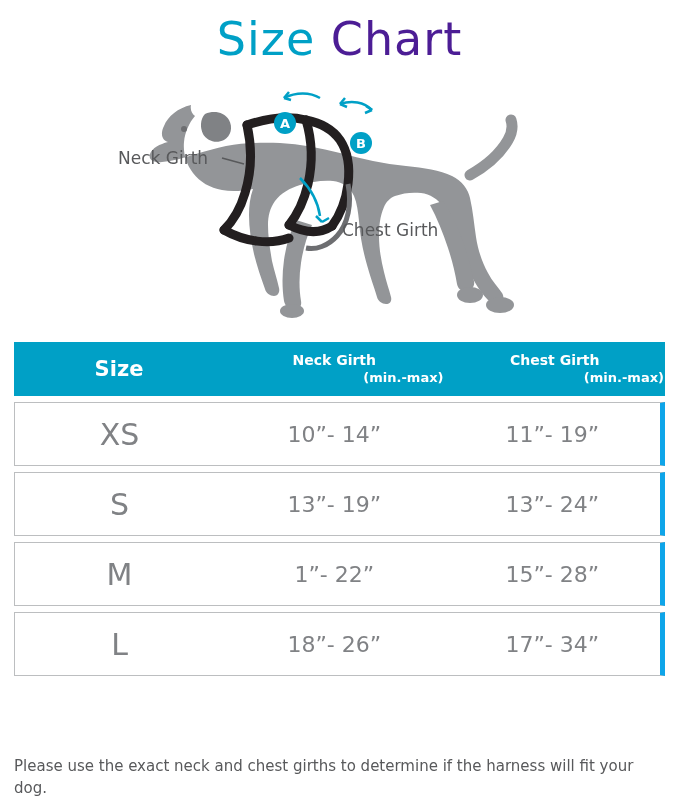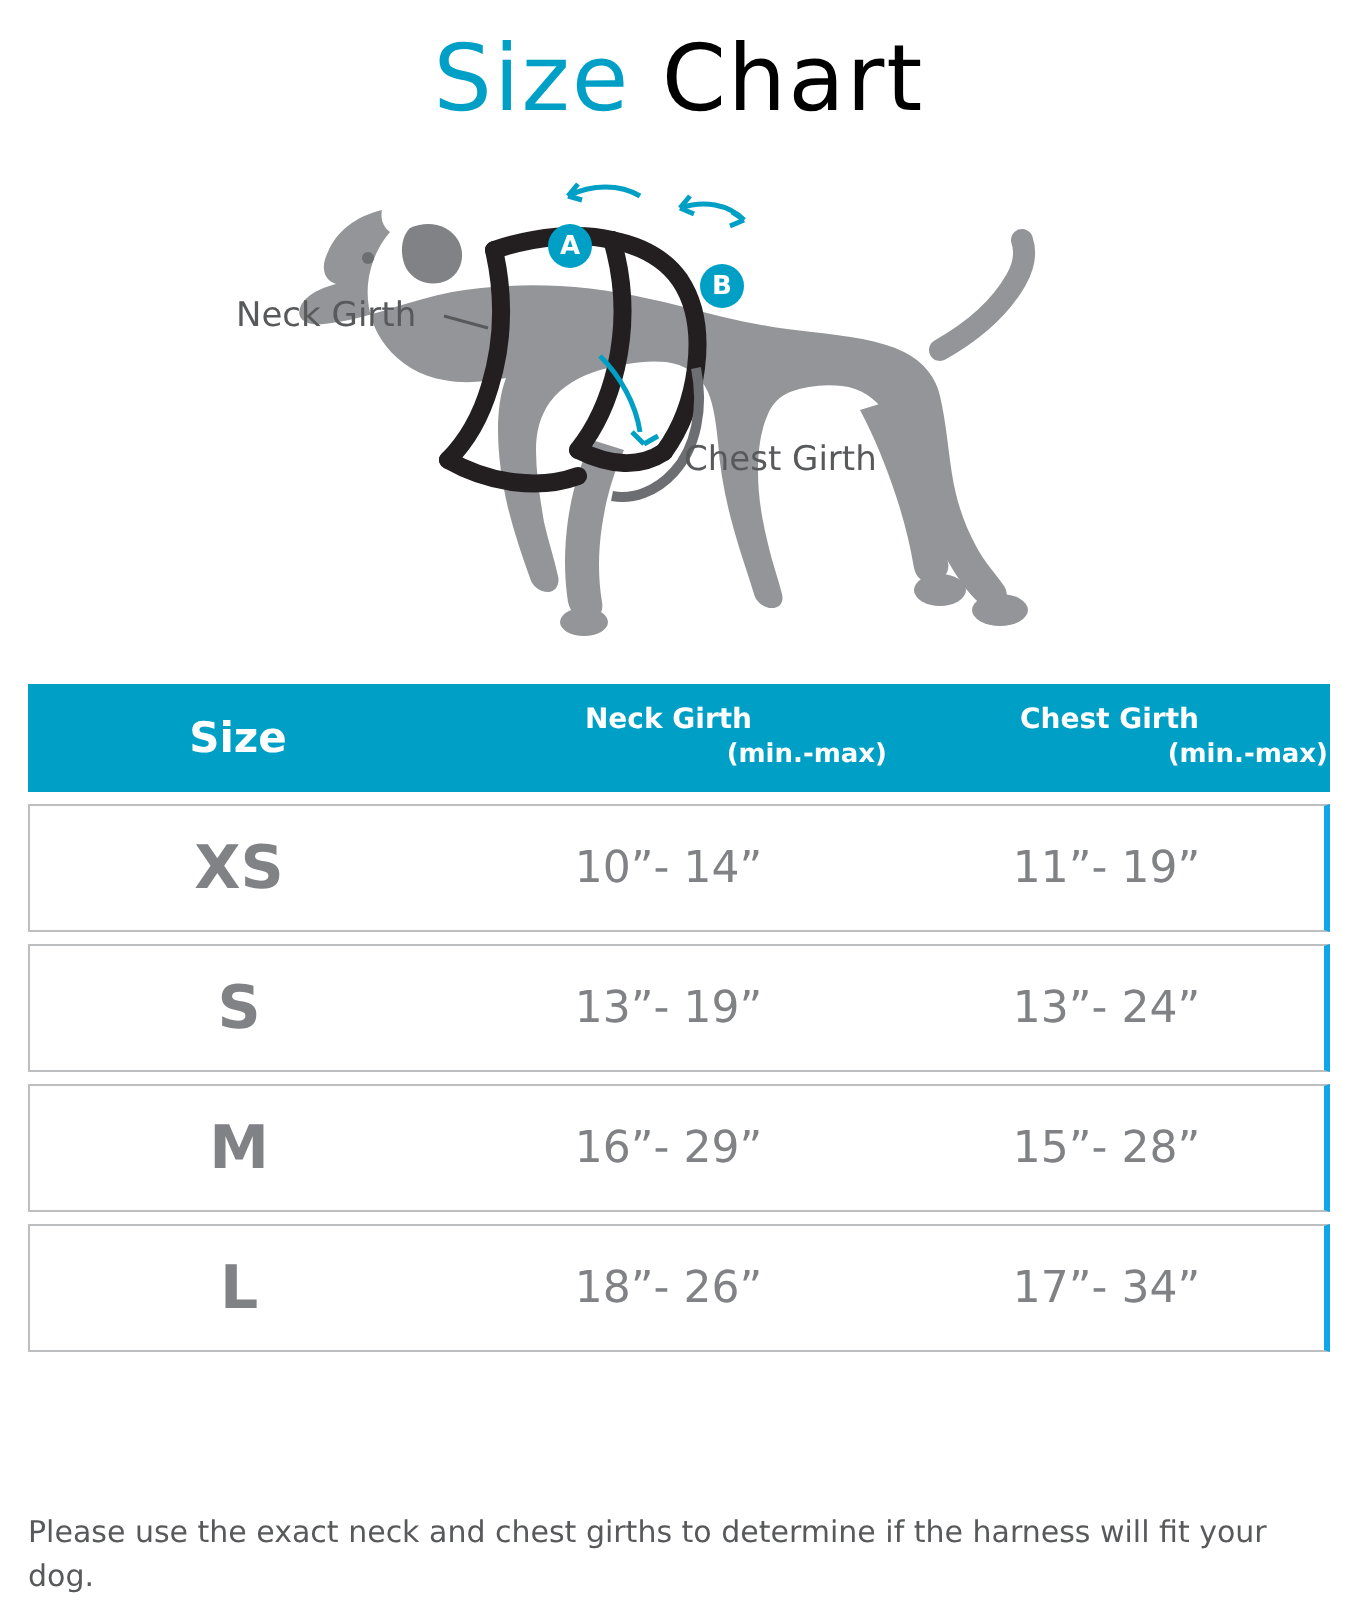--- a/index.html
+++ b/index.html
@@ -25,21 +25,21 @@
   
   .title {
     text-align: center;
     font-size: 46px;
     letter-spacing: 1px;
     padding-top: 12px;
     font-family: "DejaVu Sans", sans-serif;
     font-weight: 400;
   }
   .title .word1 { color: #00a0c6; }
-  .title .word2 { color: #000000; }
+  .title .word2 { color: #4c1d95; }
 
   
   .illustration {
     position: relative;
     width: 679px;
     height: 248px;
     margin-top: 4px;
   }
   .illustration svg {
     position: absolute;
@@ -112,25 +112,25 @@
   tbody td {
     border-top: 1px solid #bcbec0;
     border-bottom: 1px solid #bcbec0;
     height: 60px;
     background: #ffffff;
   }
   tbody td.first {
     border-left: 1px solid #bcbec0;
   }
   tbody td.last {
-    border-right: 3px solid #0ea5e9;
+    border-right: 5px solid #0ea5e9;
   }
   tbody td.size-cell {
     font-size: 30px;
-    font-weight: bold;
+    font-weight: normal;
     color: #808285;
     width: 208px;
   }
   tbody td.val-cell {
     font-size: 22px;
     font-weight: normal;
     color: #808285;
   }
 
   
@@ -278,21 +278,21 @@
           <td class="val-cell">10”- 14”</td>
           <td class="last val-cell">11”- 19”</td>
         </tr>
         <tr>
           <td class="first size-cell">S</td>
           <td class="val-cell">13”- 19”</td>
           <td class="last val-cell">13”- 24”</td>
         </tr>
         <tr>
           <td class="first size-cell">M</td>
-          <td class="val-cell">16”- 29”</td>
+          <td class="val-cell">1”- 22”</td>
           <td class="last val-cell">15”- 28”</td>
         </tr>
         <tr>
           <td class="first size-cell">L</td>
           <td class="val-cell">18”- 26”</td>
           <td class="last val-cell">17”- 34”</td>
         </tr>
       </tbody>
     </table>
   </div>

